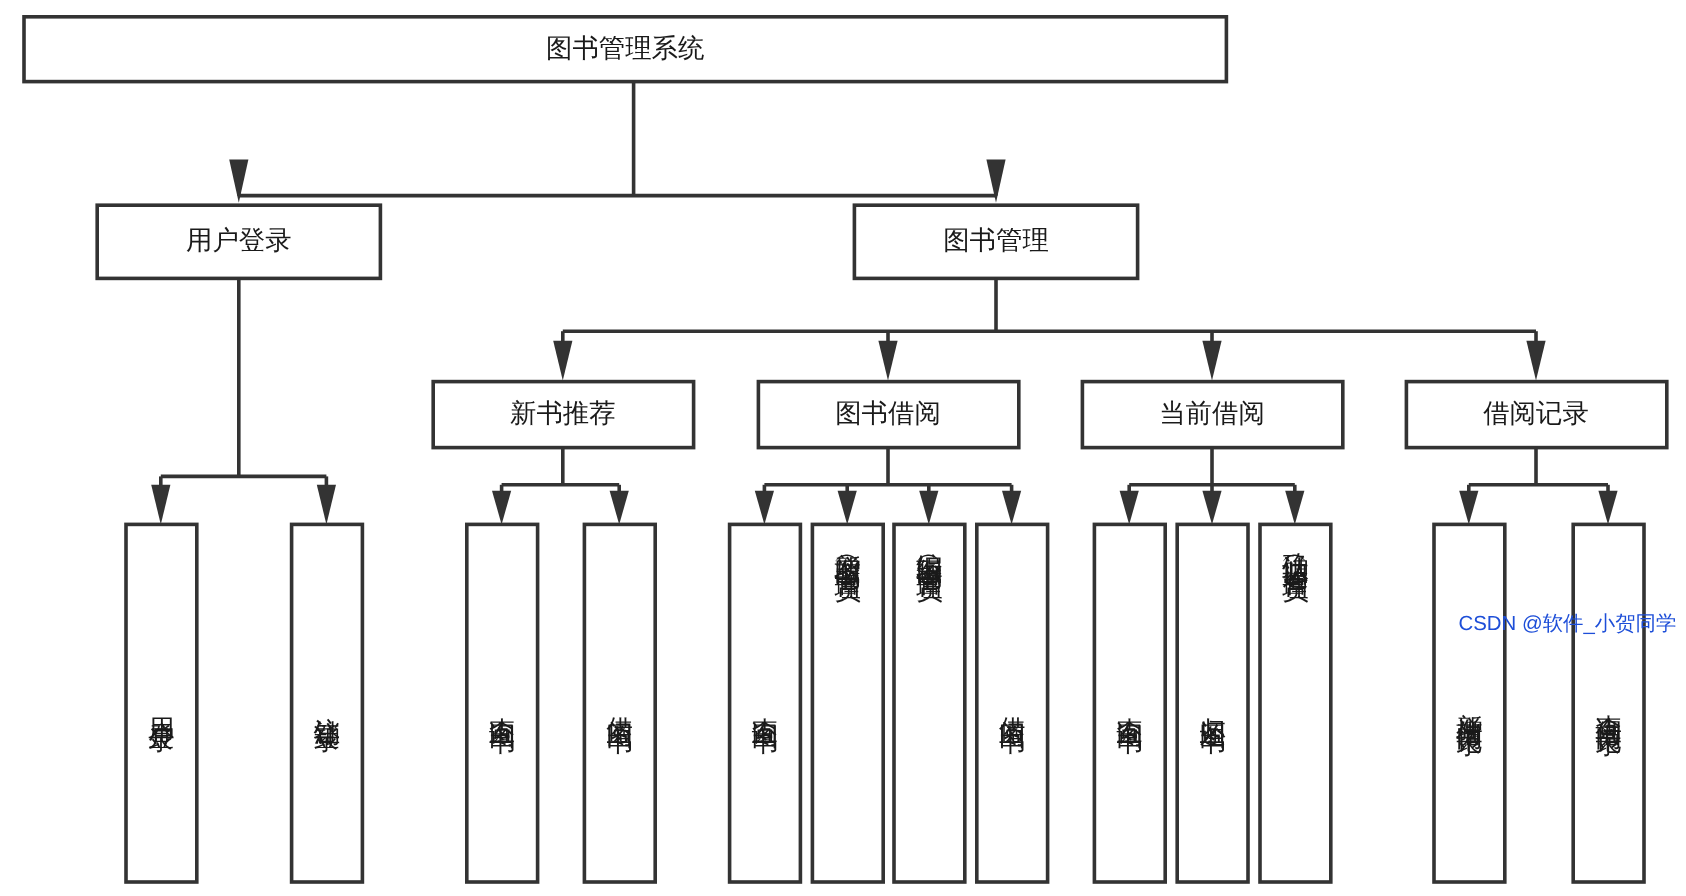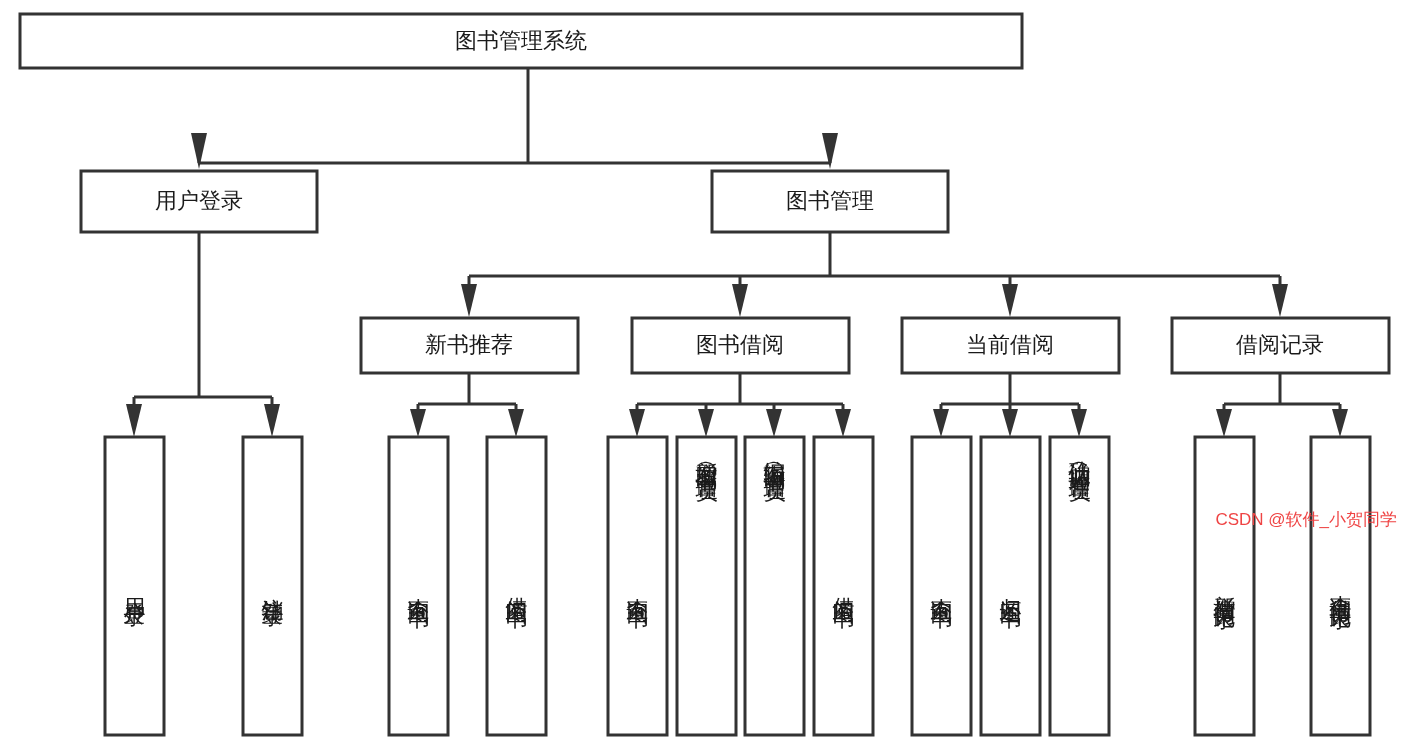--- a/index.html
+++ b/index.html
@@ -68,21 +68,21 @@
     letter-spacing: 3px;
     white-space: nowrap;
     user-select: none;
   }
   .watermark {
     position: absolute;
     right: 8px;
     bottom: 6px;
     font-family: "Liberation Sans", "DejaVu Sans", sans-serif;
     font-size: 17px;
-    color: #ef4444;
+    color: #1d4ed8;
     white-space: nowrap;
     user-select: none;
   }
 </style>
 </head>
 <body>
 
 <div id="diagram-root">
 
   <svg id="flowchart" viewBox="0 0 1405 747">

